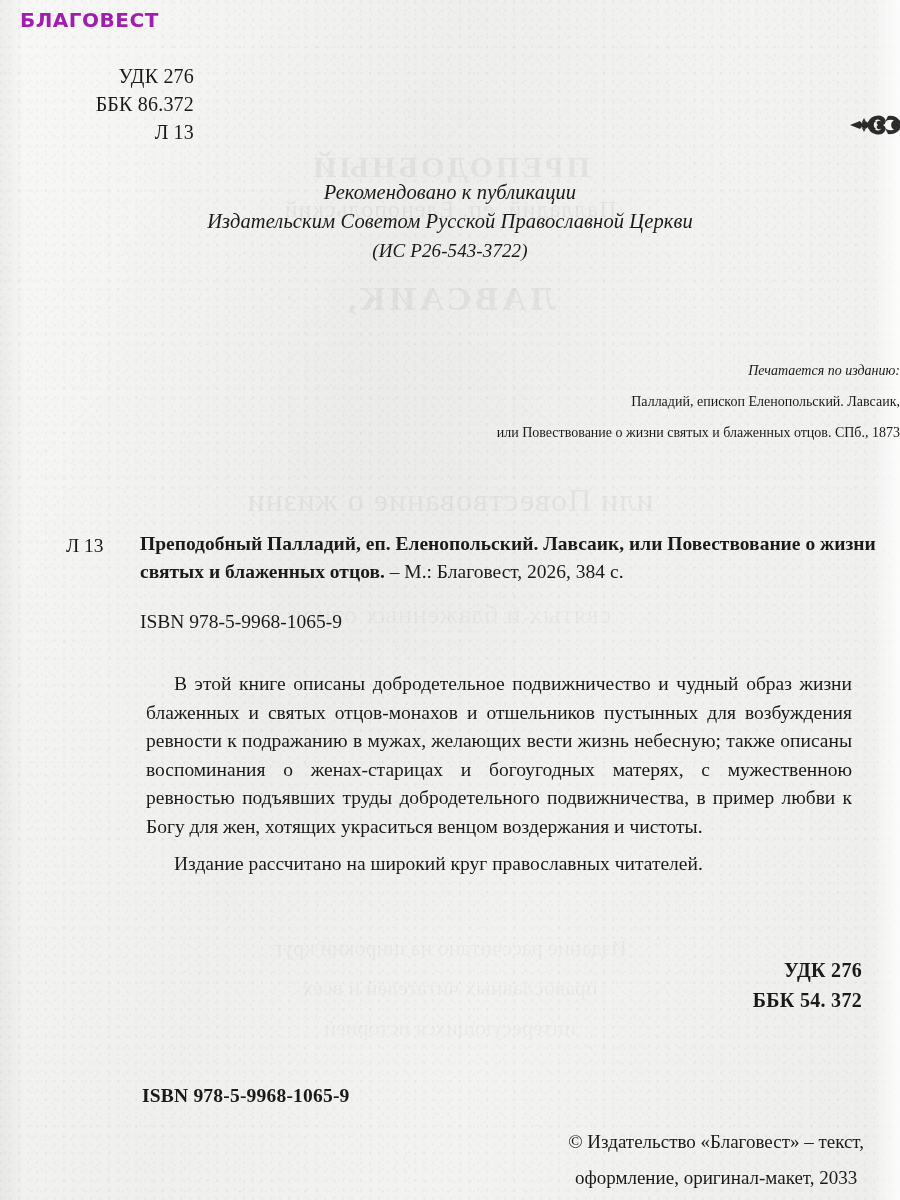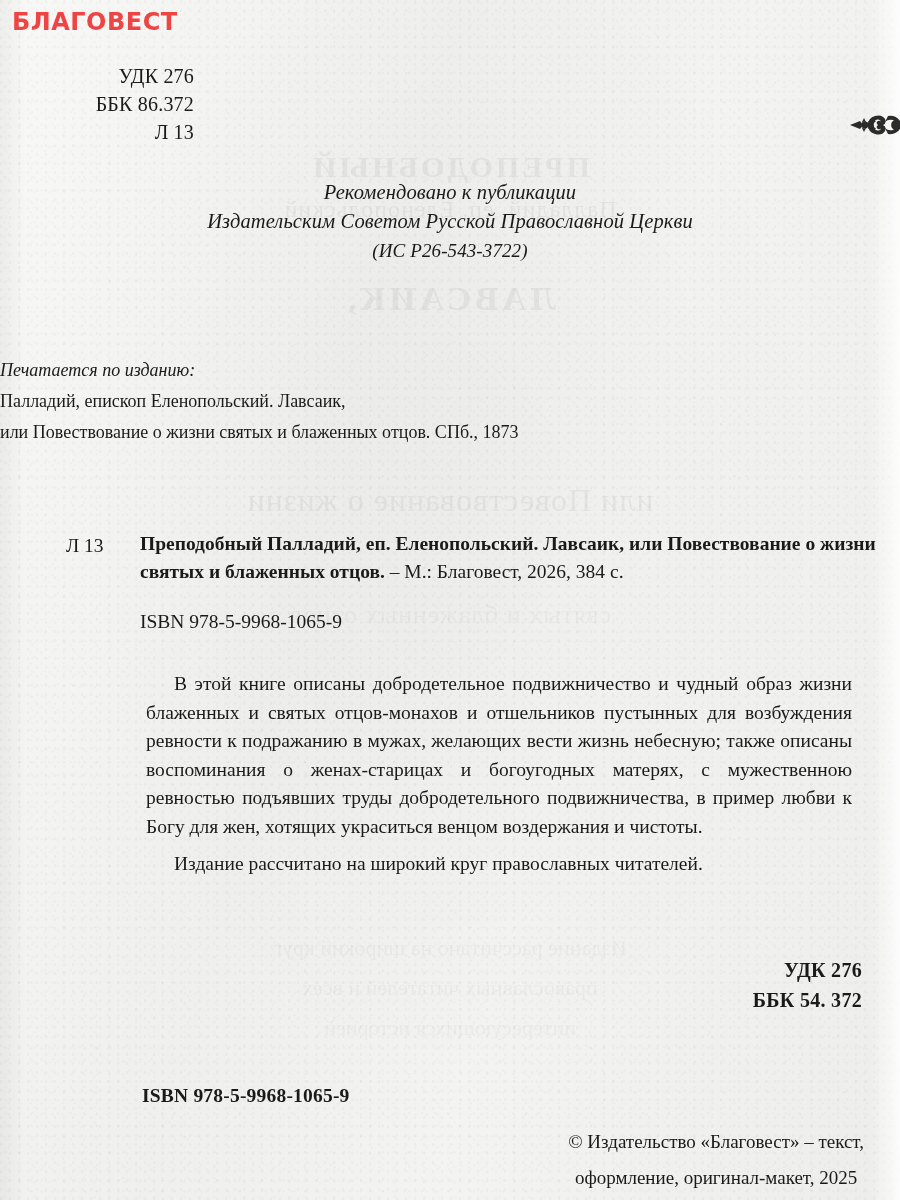--- a/index.html
+++ b/index.html
@@ -60,27 +60,27 @@
     color: #6a6a68;
     opacity: 0.085;
     white-space: nowrap;
     text-align: center;
     filter: blur(0.45px);
   }
 
   
   .watermark {
     position: absolute;
-    left: 12px;
+    left: 20px;
     top: 8px;
     font-family: "DejaVu Sans", "Liberation Sans", sans-serif;
     font-weight: bold;
-    font-size: 24px;
+    font-size: 20px;
     letter-spacing: 0.5px;
-    color: #ef4444;
+    color: #a21caf;
     text-shadow: 0 1px 0 rgba(255,255,255,0.8);
     z-index: 6;
   }
 
   
   .ornament {
     position: absolute;
     right: -4px;
     top: 96px;
     width: 56px;
@@ -117,22 +117,22 @@
   }
   .recommend .r2 { font-size: 20.5px; }
   .recommend .r3 { font-size: 19px; }
 
   
   .printed {
     position: absolute;
     left: 0;
     right: 0;
     top: 355px;
-    text-align: left;
-    font-size: 18px;
+    text-align: right;
+    font-size: 14px;
     line-height: 31px;
   }
   .printed .p-head { font-style: italic; }
 
   
   .biblio {
     position: absolute;
     left: 66px;
     top: 530px;
     width: 840px;
@@ -272,17 +272,17 @@
     </div>
 
     <div class="udk-bottom">
       <div>УДК  276</div>
       <div>ББК 54. 372</div>
     </div>
 
     <div class="footer-isbn">ISBN 978-5-9968-1065-9</div>
     <div class="footer-copy">
       <div>© Издательство «Благовест» – текст,</div>
-      <div>оформление, оригинал-макет, 2025</div>
+      <div>оформление, оригинал-макет, 2033</div>
     </div>
 
   </div>
 </div>
 
 </body></html>

